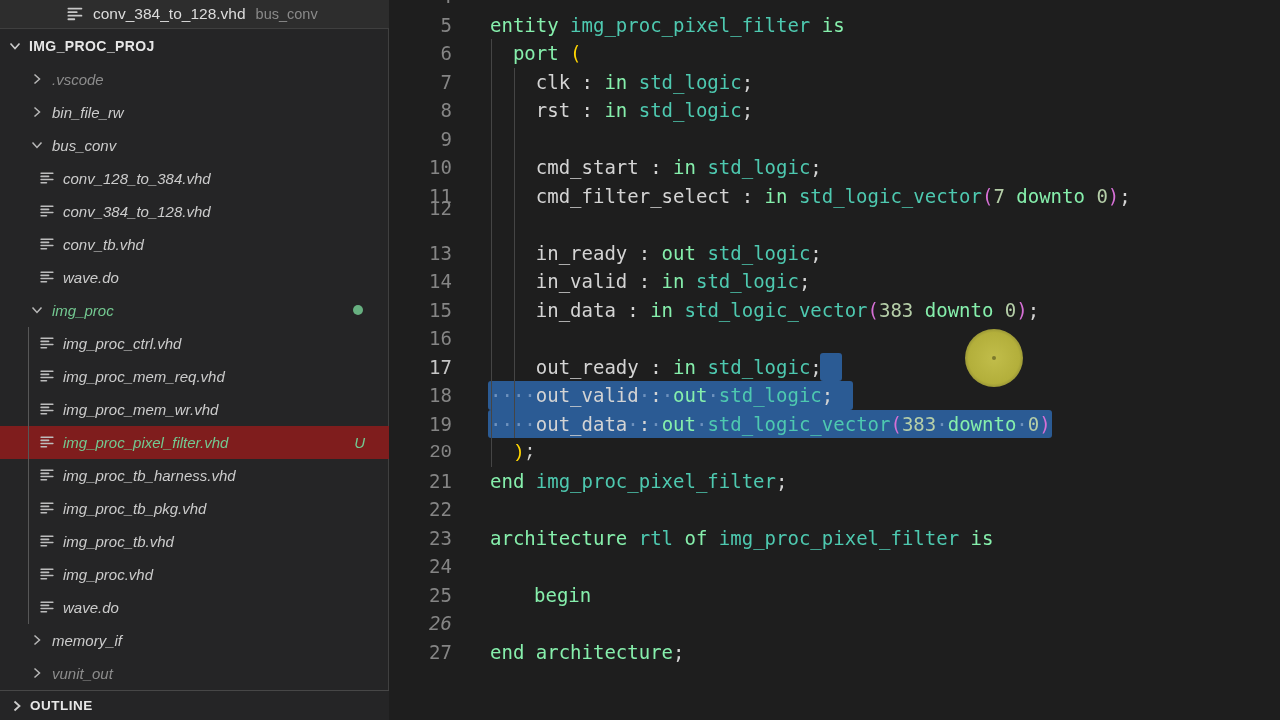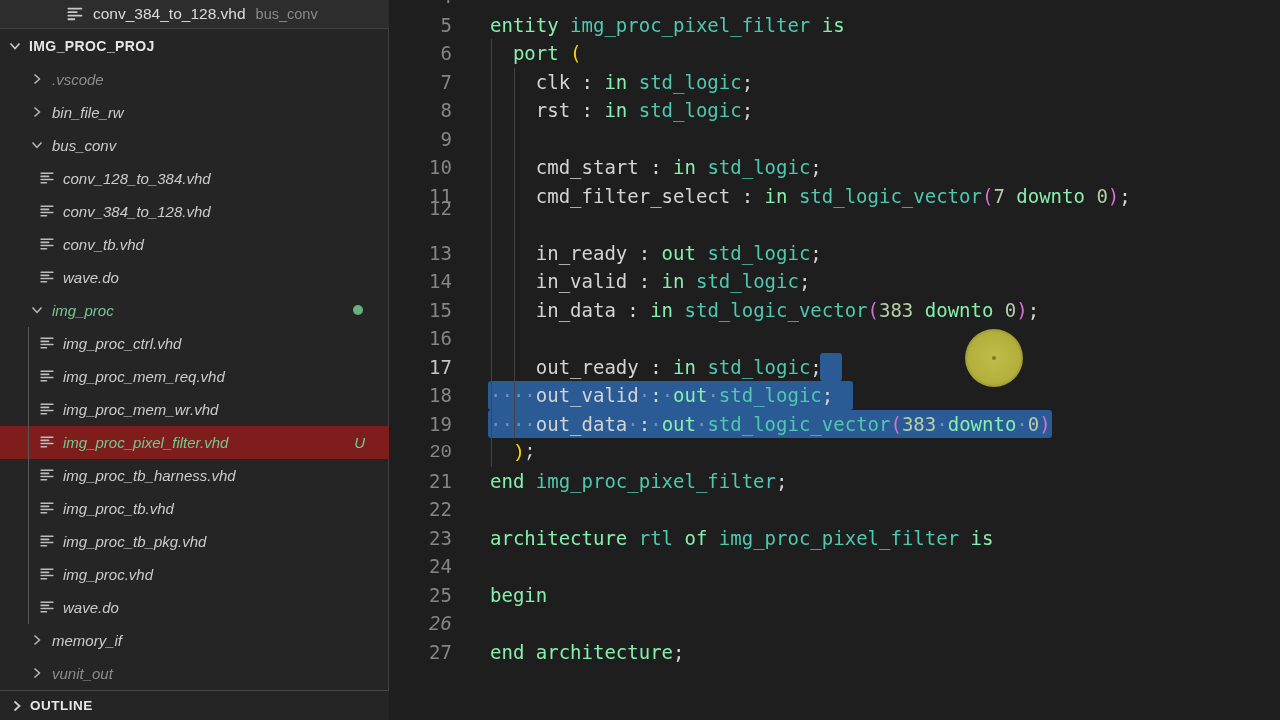--- a/index.html
+++ b/index.html
@@ -237,33 +237,33 @@
         <div class="trow">
           <span style="width:39px"></span>
           <svg class="file-ic" viewBox="0 0 16 16">
             <g stroke="#bdbdbd" stroke-width="1.5" stroke-linecap="round">
               <line x1="2" y1="3" x2="13" y2="3"></line>
               <line x1="2" y1="6" x2="9" y2="6"></line>
               <line x1="2" y1="9" x2="13" y2="9"></line>
               <line x1="2" y1="12" x2="7" y2="12"></line>
             </g>
           </svg>
+          <span class="lbl">img_proc_tb_pkg.vhd</span>
+        </div>
+        <div class="trow">
+          <span style="width:39px"></span>
+          <svg class="file-ic" viewBox="0 0 16 16">
+            <g stroke="#bdbdbd" stroke-width="1.5" stroke-linecap="round">
+              <line x1="2" y1="3" x2="13" y2="3"></line>
+              <line x1="2" y1="6" x2="9" y2="6"></line>
+              <line x1="2" y1="9" x2="13" y2="9"></line>
+              <line x1="2" y1="12" x2="7" y2="12"></line>
+            </g>
+          </svg>
           <span class="lbl">img_proc_tb.vhd</span>
-        </div>
-        <div class="trow">
-          <span style="width:39px"></span>
-          <svg class="file-ic" viewBox="0 0 16 16">
-            <g stroke="#bdbdbd" stroke-width="1.5" stroke-linecap="round">
-              <line x1="2" y1="3" x2="13" y2="3"></line>
-              <line x1="2" y1="6" x2="9" y2="6"></line>
-              <line x1="2" y1="9" x2="13" y2="9"></line>
-              <line x1="2" y1="12" x2="7" y2="12"></line>
-            </g>
-          </svg>
-          <span class="lbl">img_proc_tb_pkg.vhd</span>
         </div>
         <div class="trow">
           <span style="width:39px"></span>
           <svg class="file-ic" viewBox="0 0 16 16">
             <g stroke="#bdbdbd" stroke-width="1.5" stroke-linecap="round">
               <line x1="2" y1="3" x2="13" y2="3"></line>
               <line x1="2" y1="6" x2="9" y2="6"></line>
               <line x1="2" y1="9" x2="13" y2="9"></line>
               <line x1="2" y1="12" x2="7" y2="12"></line>
             </g>
@@ -390,21 +390,21 @@
         <span class="txt"></span>
       </div>
       <div class="code-row" style="top: 523.5px;">
         <span class="num">23</span>
         <span class="txt"><span class="kw">architecture</span><span class="fg"> </span><span class="ty">rtl</span><span class="fg"> </span><span class="kw">of</span><span class="fg"> </span><span class="ty">img_proc_pixel_filter</span><span class="fg"> </span><span class="kw">is</span></span>
       </div>
       <div class="code-row" style="top: 552px;">
         <span class="num">24</span>
         <span class="txt"></span>
       </div>
-      <div class="code-row" style="top: 580.5px;">
+      <div class="code-row" style="top: 580.5px; gap: 44px;">
         <span class="num">25</span>
         <span class="txt"><span class="kw">begin</span></span>
       </div>
       <div class="code-row" style="top: 609px; font-style: italic;">
         <span class="num">26</span>
         <span class="txt"></span>
       </div>
       <div class="code-row" style="top: 637.5px;">
         <span class="num">27</span>
         <span class="txt"><span class="kw">end</span><span class="fg"> </span><span class="kw">architecture</span><span class="fg">;</span></span>

